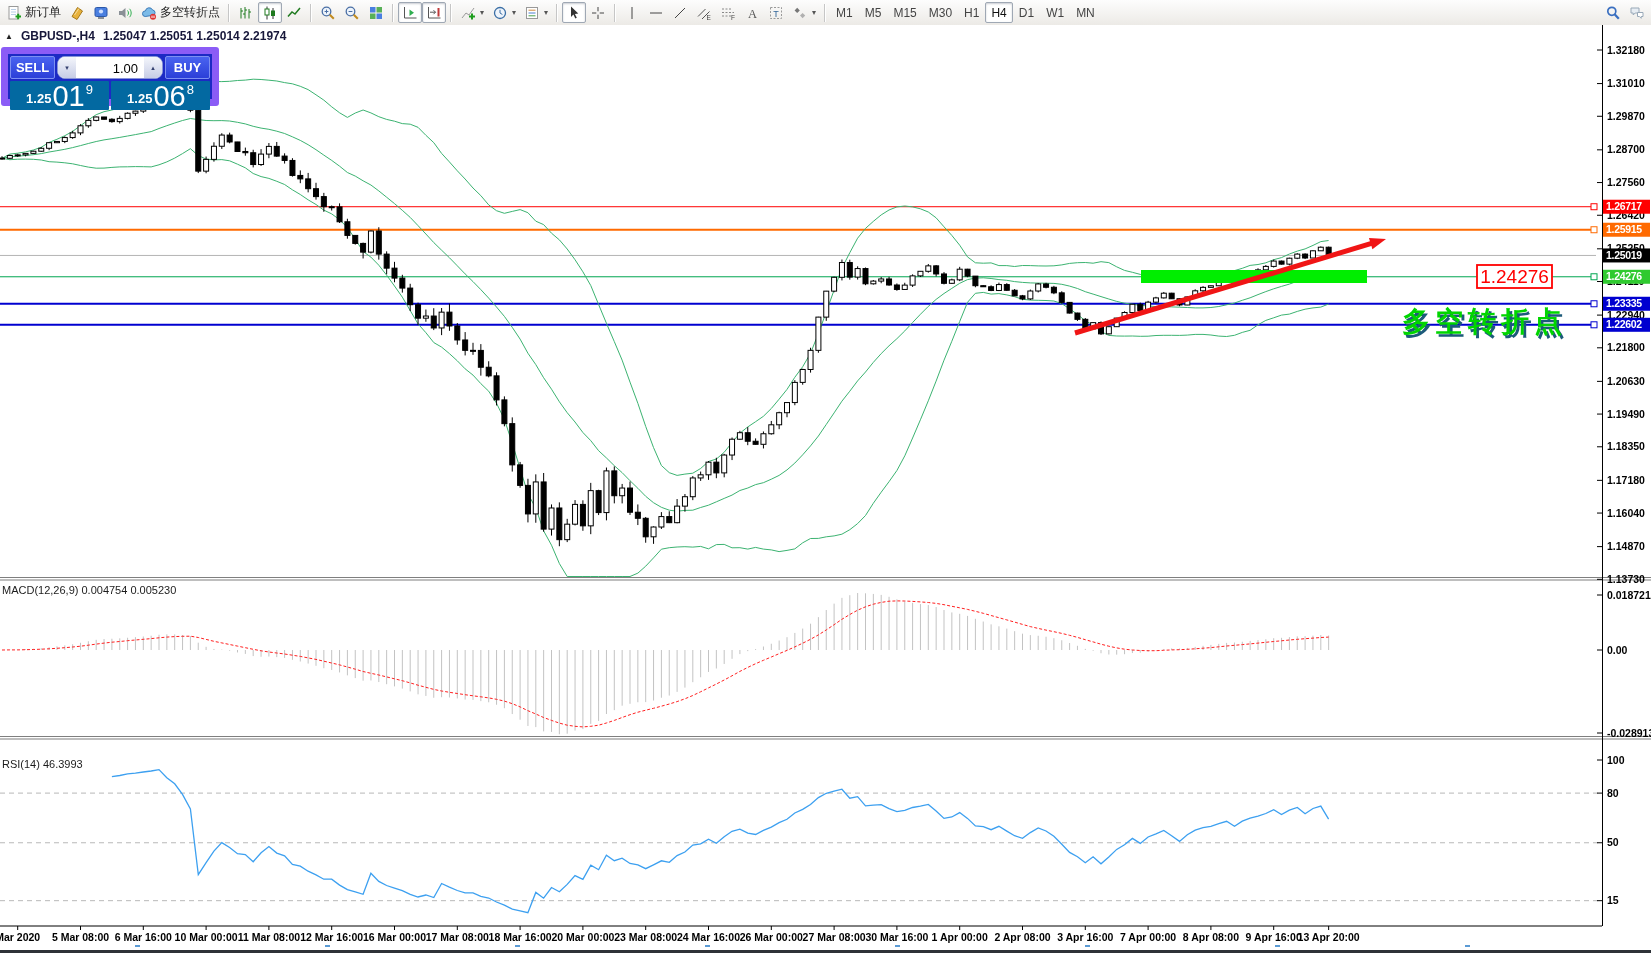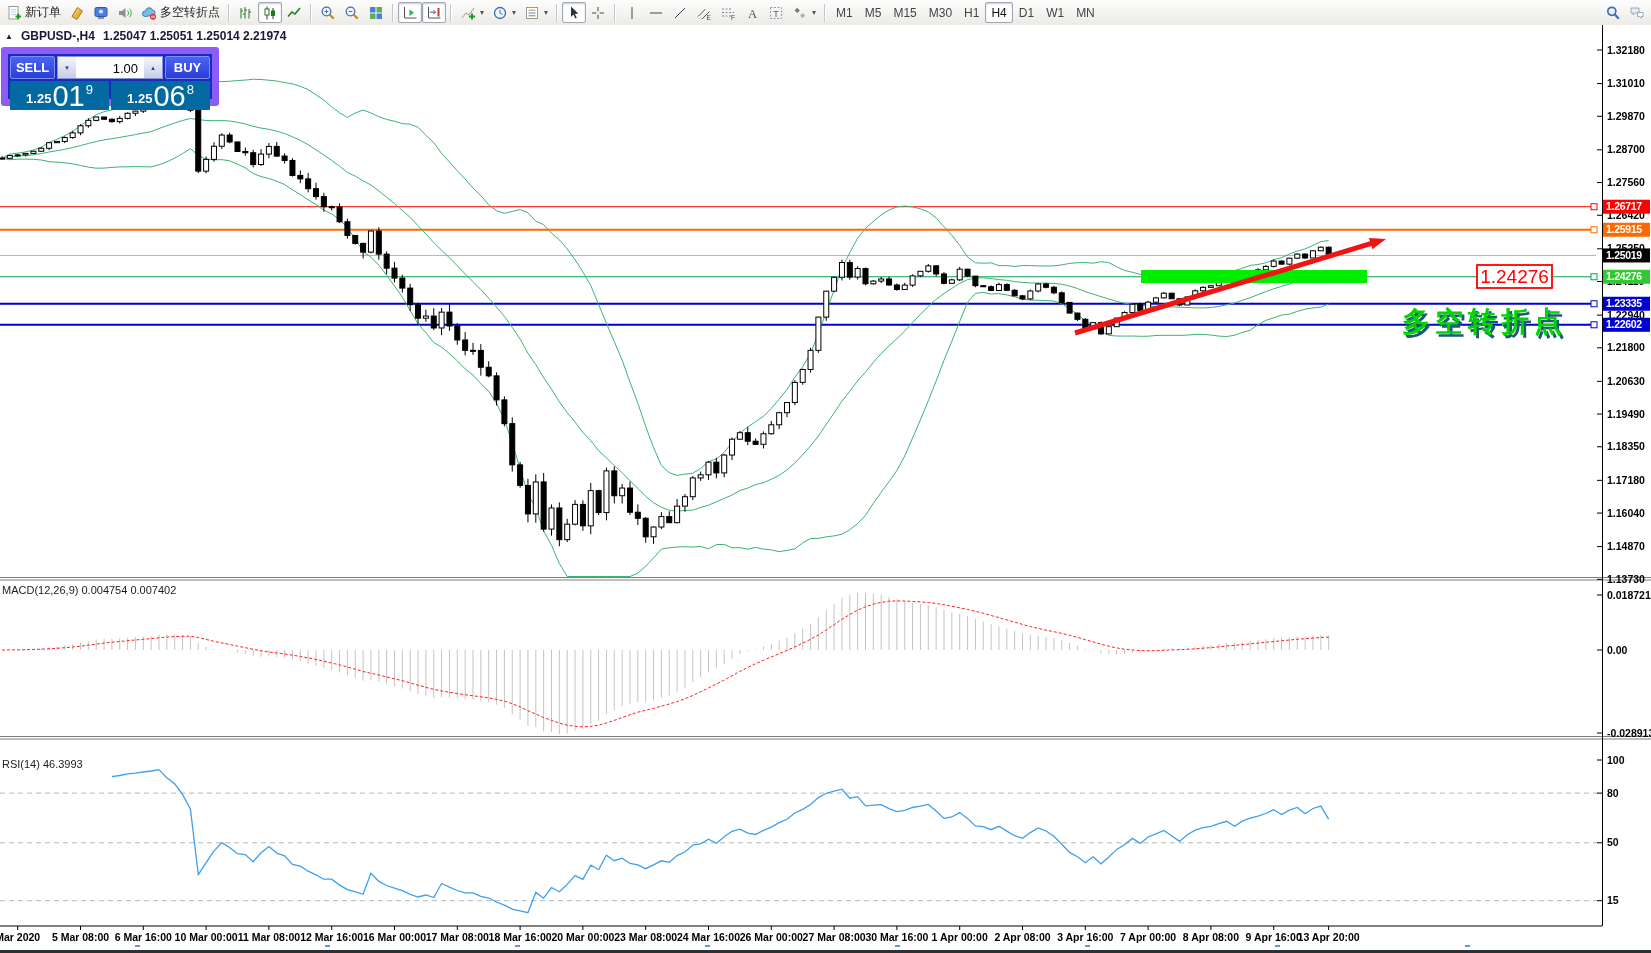--- a/index.html
+++ b/index.html
@@ -24,21 +24,21 @@
   .chart-title{position:absolute;left:5px;top:4px;font-size:12px;font-weight:700;color:#17173a;
     z-index:5;display:flex;gap:8px;align-items:center;}
   .chart-title .tri{font-size:8px;color:#222;}
   .ind-label{position:absolute;left:2px;font-size:11px;color:#1c1c1c;z-index:4;}
   
   .quote{position:absolute;left:1px;top:22px;width:218px;height:59px;z-index:6;
     background:#1c2ac4;border:7px solid #8b5cf6;border-radius:3px;padding:2px;box-sizing:border-box;}
   .q-row1{display:flex;gap:2px;height:23px;}
   .q-sell,.q-buy{flex:0 0 45px;background:linear-gradient(#4a63f0,#2b3fd8);color:#fff;
     font-weight:700;font-size:13px;border:1px solid #7d90f2;border-radius:2px;padding:0;cursor:default;}
-  .q-spin{flex:1 1 auto;display:flex;background:#fff;border:1px solid #8894d8;border-radius:0;overflow:hidden;}
+  .q-spin{flex:1 1 auto;display:flex;background:#fff;border:1px solid #8894d8;border-radius:8px;overflow:hidden;}
   .q-step{width:18px;background:linear-gradient(#f4f6fb,#c7cde6);border:none;color:#35406e;
     font-size:7px;padding:0;cursor:default;}
   .q-vol{flex:1;text-align:right;font-size:13px;color:#000;padding:4px 6px 0 0;}
   .q-row2{display:flex;gap:2px;margin-top:2px;height:29px;}
   .q-price{flex:1;background:#0369a1;display:flex;align-items:flex-end;justify-content:center;
     color:#fff;padding-bottom:1px;border-radius:1px;}
   .q-small{font-size:13px;font-weight:700;margin-bottom:3px;}
   .q-big{font-size:29px;font-weight:400;line-height:25px;margin:0 1px;}
   .q-sup{font-size:13px;line-height:12px;margin-bottom:13px;}
 </style>
@@ -1000,15 +1000,15 @@
         <span class="q-sup">9</span>
       </div>
       <div class="q-price">
         <span class="q-small">1.25</span>
         <span class="q-big">06</span>
         <span class="q-sup">8</span>
       </div>
     </div>
   </div>
 
-  <div class="ind-label" style="top:559px">MACD(12,26,9) 0.004754 0.007402</div>
+  <div class="ind-label" style="top:559px">MACD(12,26,9) 0.004754 0.005230</div>
   <div class="ind-label" style="top:733px">RSI(14) 46.3993</div>
 </div>
 
 </body></html>

